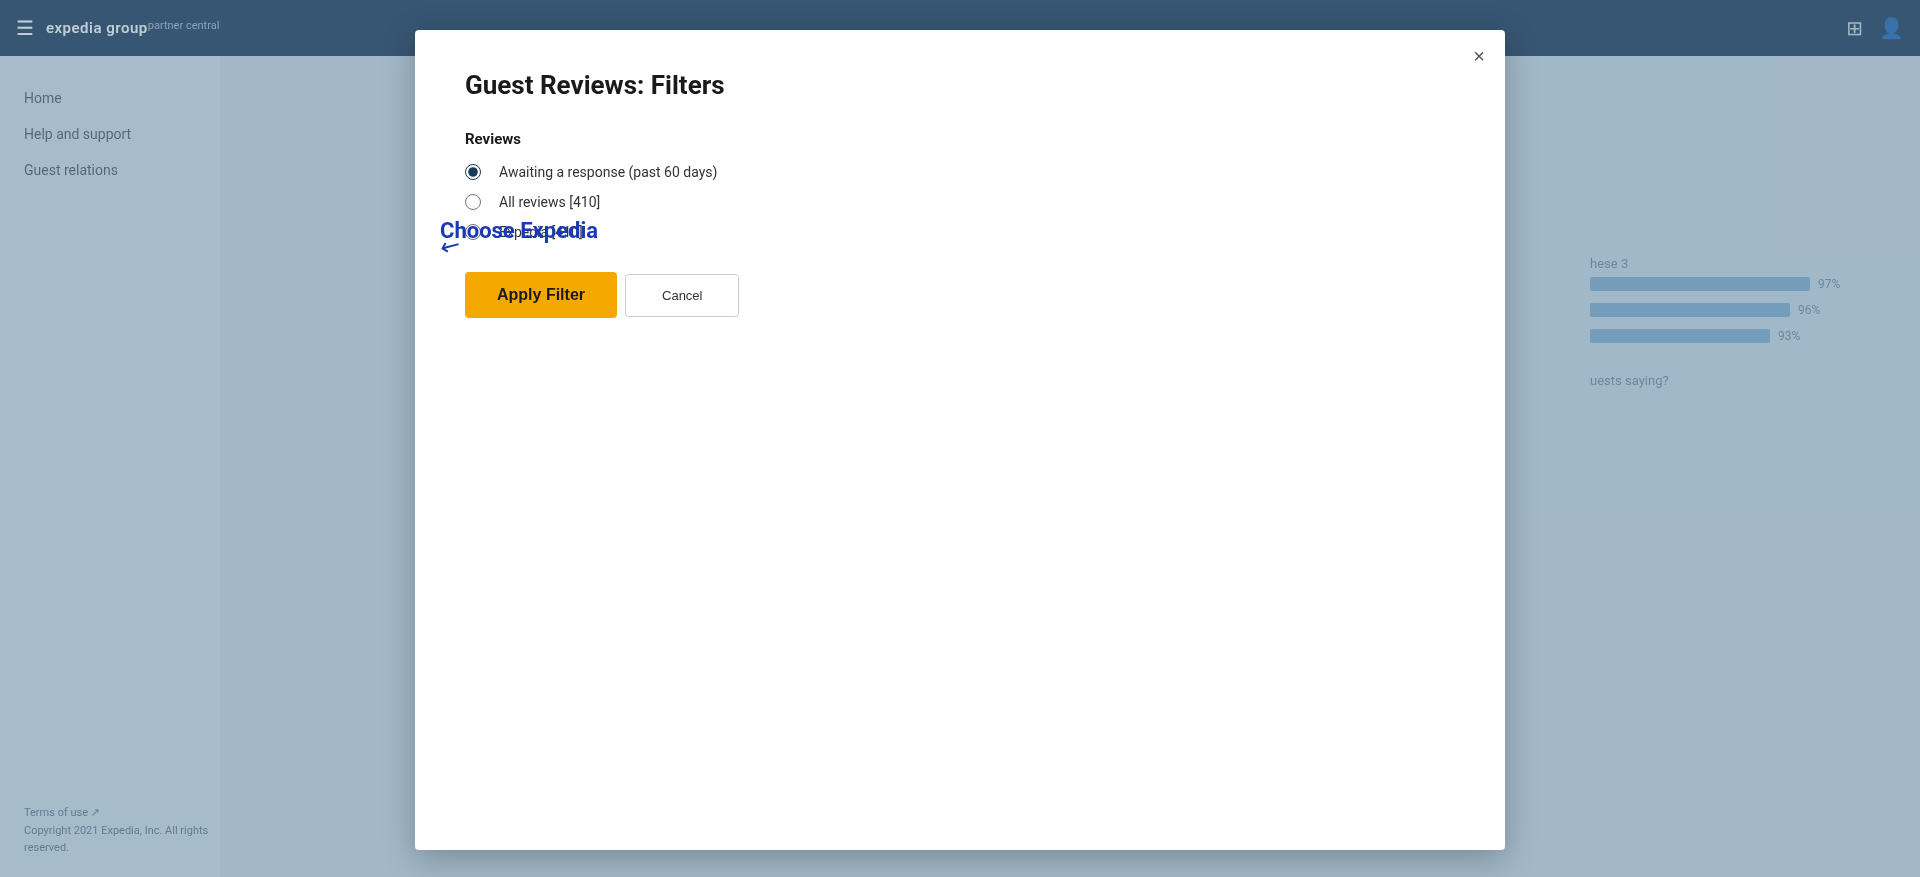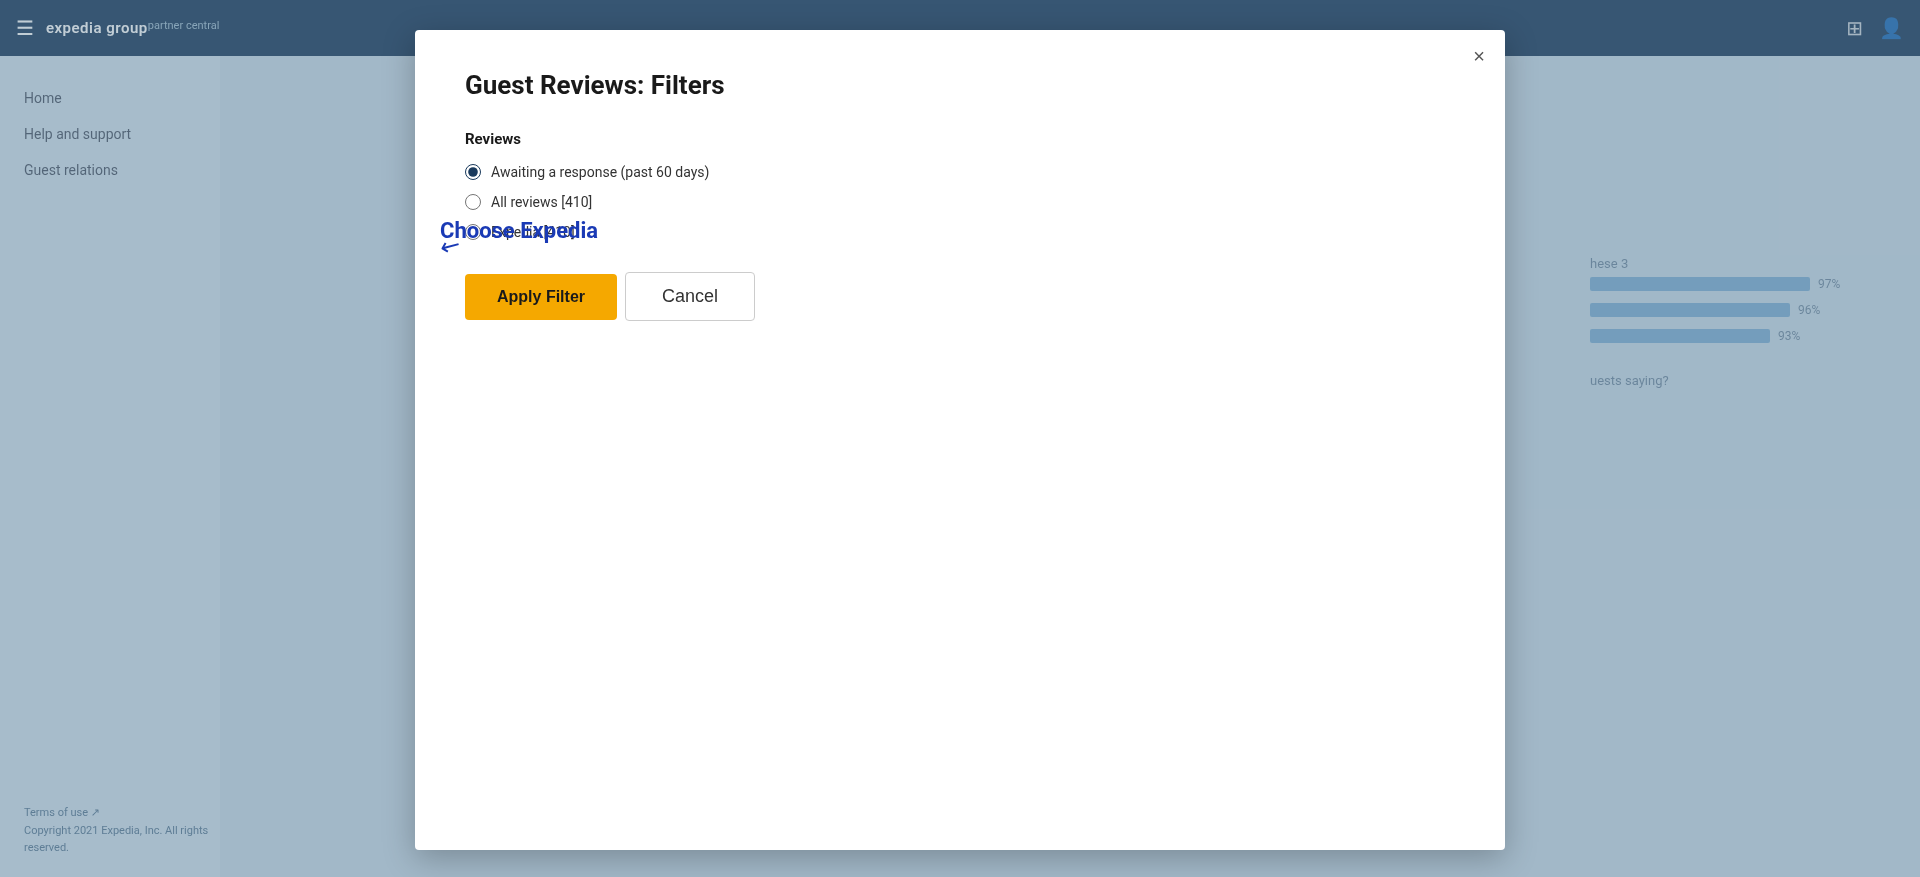--- a/index.html
+++ b/index.html
@@ -198,21 +198,21 @@
     .radio-group {
       display: flex;
       flex-direction: column;
       gap: 14px;
       margin-bottom: 32px;
     }
 
     .radio-item {
       display: flex;
       align-items: center;
-      gap: 10px;
+      gap: 18px;
       font-size: 14px;
       color: #333;
       cursor: pointer;
     }
 
     .radio-input {
       width: 16px;
       height: 16px;
       accent-color: #1a3a5c;
       cursor: pointer;
@@ -240,21 +240,21 @@
       border-radius: 4px;
       cursor: pointer;
       min-width: 150px;
     }
 
     .btn-cancel {
       background: white;
       color: #333;
       border: 1px solid #ccc;
       padding: 13px 36px;
-      font-size: 18px;
+      font-size: 13px;
       border-radius: 4px;
       cursor: pointer;
       min-width: 110px;
     }
 
     
     .annotation {
       position: absolute;
       top: 218px;
       left: 440px;

